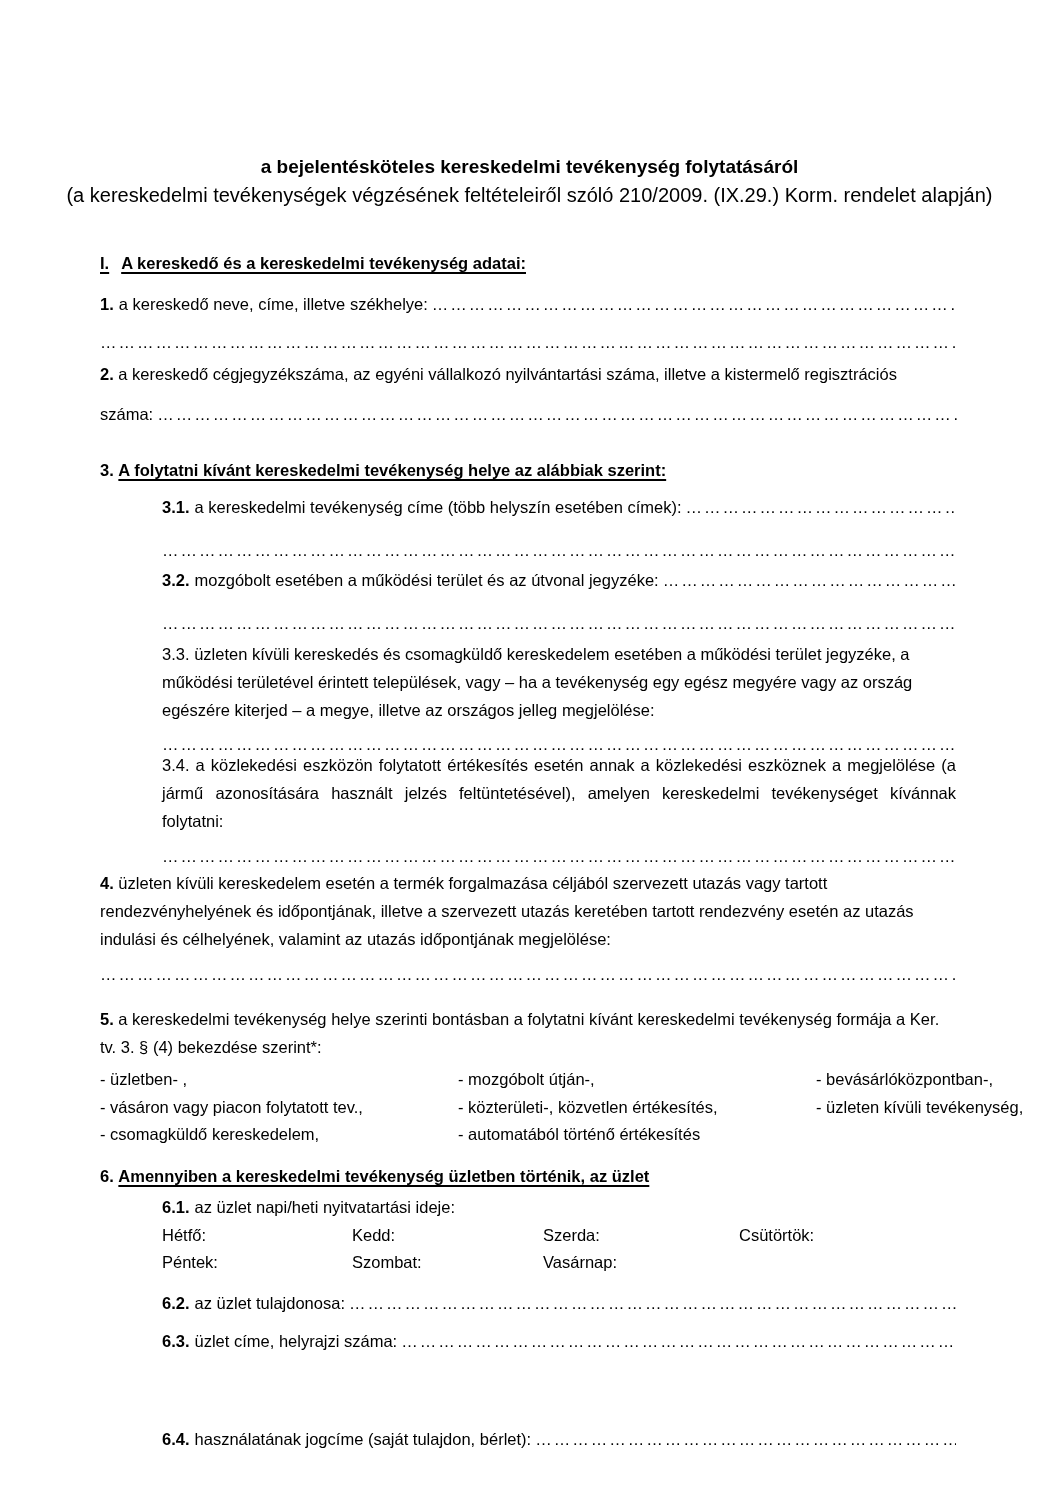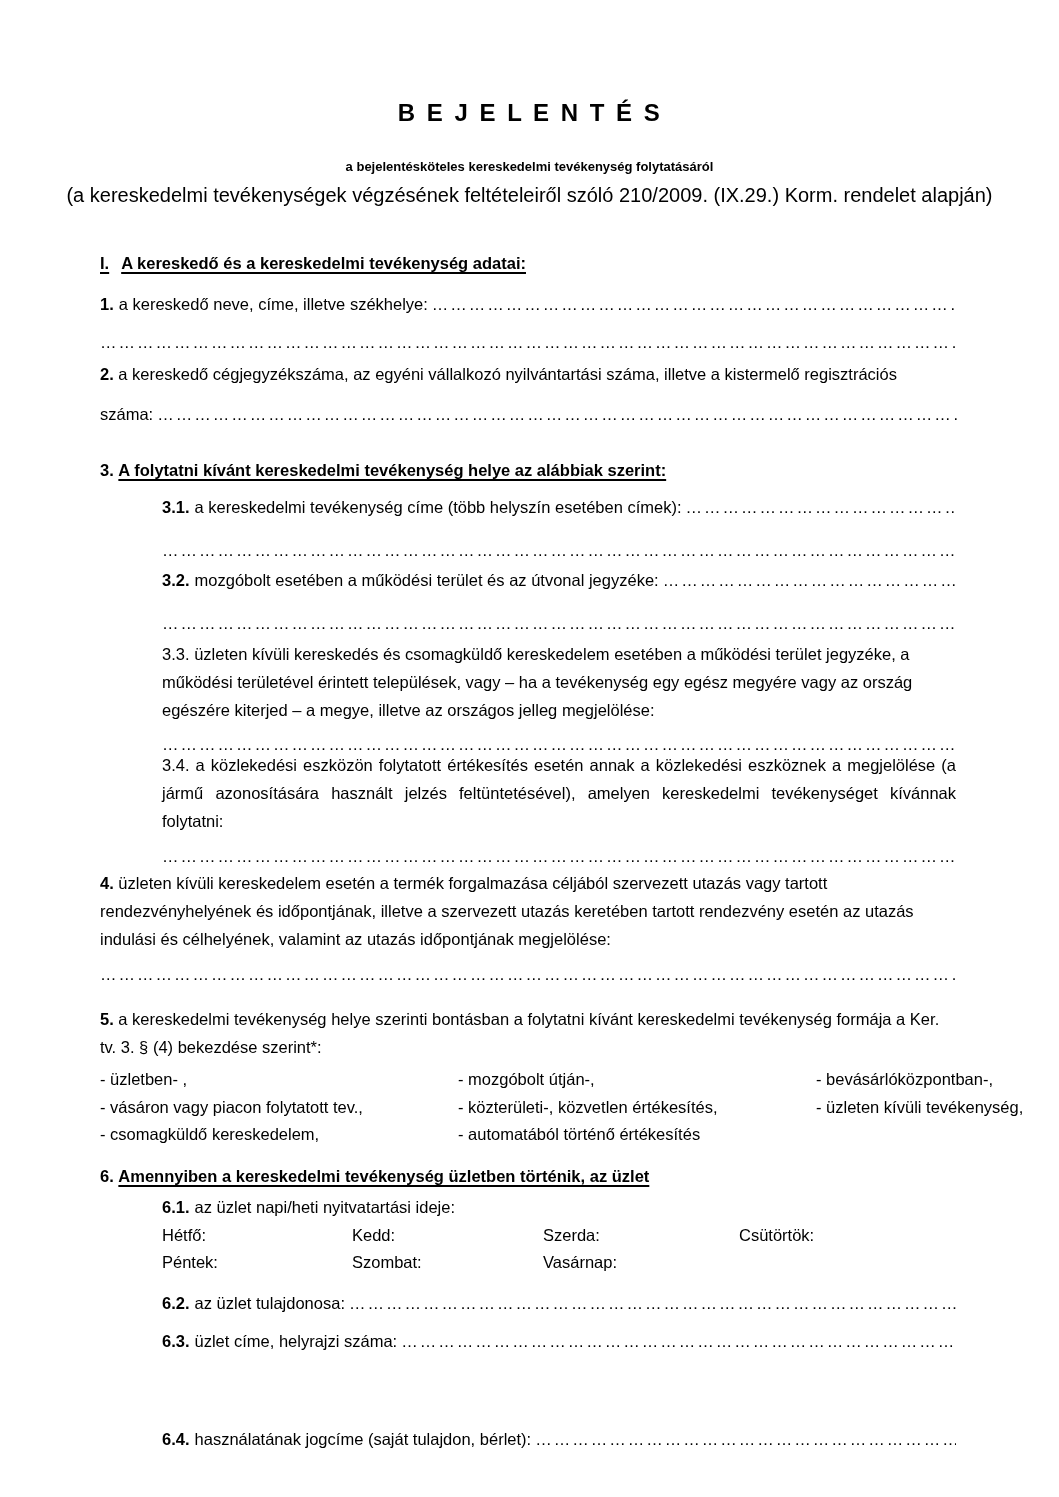--- a/index.html
+++ b/index.html
@@ -12,41 +12,40 @@
     font-size:16.5px;
     overflow:hidden;
     margin:0 auto;
   }
   .blk{position:absolute;left:100px;width:857px;line-height:22px;}
   .indent{left:162px;width:794px;}
   .center{left:0;width:1059px;text-align:center;}
   .b{font-weight:bold;}
   .u{text-decoration:underline;text-decoration-thickness:1.5px;text-underline-offset:3px;}
   .title{font-size:24px;font-weight:bold;letter-spacing:1.5px;word-spacing:2px;}
-  .sub1{font-size:13px;font-weight:bold;}
+  .sub1{font-size:19px;font-weight:bold;}
   .sub2{font-size:20px;}
   .para{line-height:28px;margin:0;}
   .just{text-align:justify;}
   .row{display:flex;align-items:baseline;}
   .row .lab{white-space:nowrap;flex:0 0 auto;}
   .num{font-weight:bold;margin-right:5px;white-space:nowrap;flex:0 0 auto;}
   .numr{font-weight:bold;margin-right:5px;white-space:nowrap;flex:0 0 auto;}
   .leader{flex:1 1 auto;overflow:hidden;white-space:nowrap;letter-spacing:2px;margin-left:4px;}
   .dotline{overflow:hidden;white-space:nowrap;letter-spacing:2px;height:22px;}
   .gapsp{display:inline-block;width:12px;}
   .cols{display:grid;grid-template-columns:318px 318px 1fr;gap:40px;}
   .cols div{line-height:27.5px;white-space:nowrap;}
   .dayspan{position:absolute;line-height:22px;}
 </style>
 </head>
 <body>
 
 <div class="page">
 
-  <div class="blk center title" style="top:102px">B E J E L E N T É S</div>
   <div class="blk center sub1" style="top:156px">a bejelentésköteles kereskedelmi tevékenység folytatásáról</div>
   <div class="blk center sub2" style="top:184px">(a kereskedelmi tevékenységek végzésének feltételeiről szóló 210/2009. (IX.29.) Korm. rendelet alapján)</div>
 
   <div class="blk" style="top:252px">
     <span class="b u">I.</span><span class="gapsp"></span><span class="b u">A kereskedő és a kereskedelmi tevékenység adatai:</span>
   </div>
 
   <div class="blk row" style="top:293px">
     <span class="num">1.</span>
     <span class="lab">a kereskedő neve, címe, illetve székhelye:</span>

